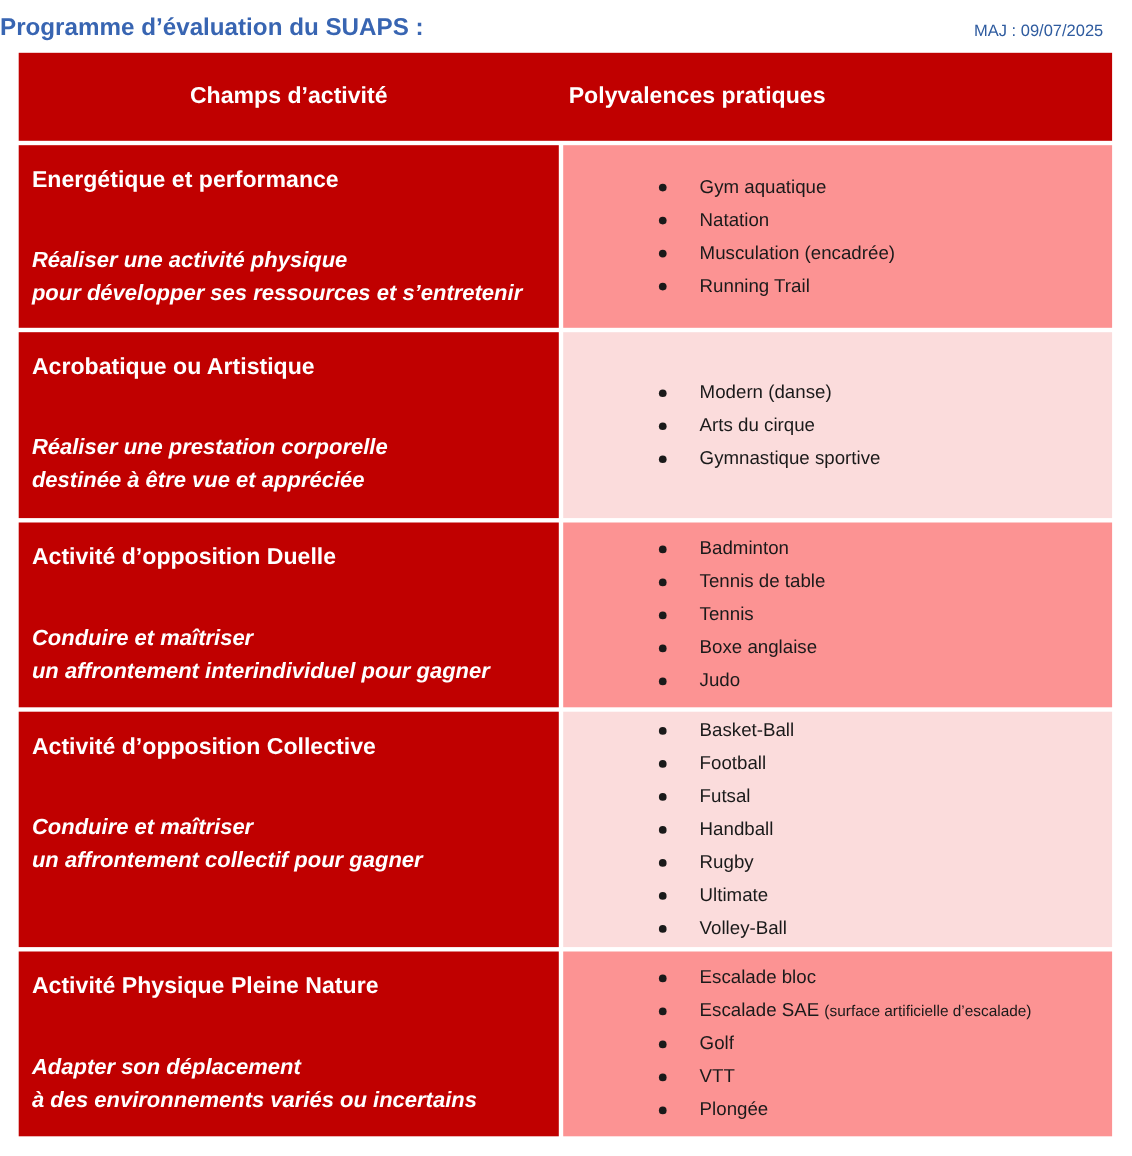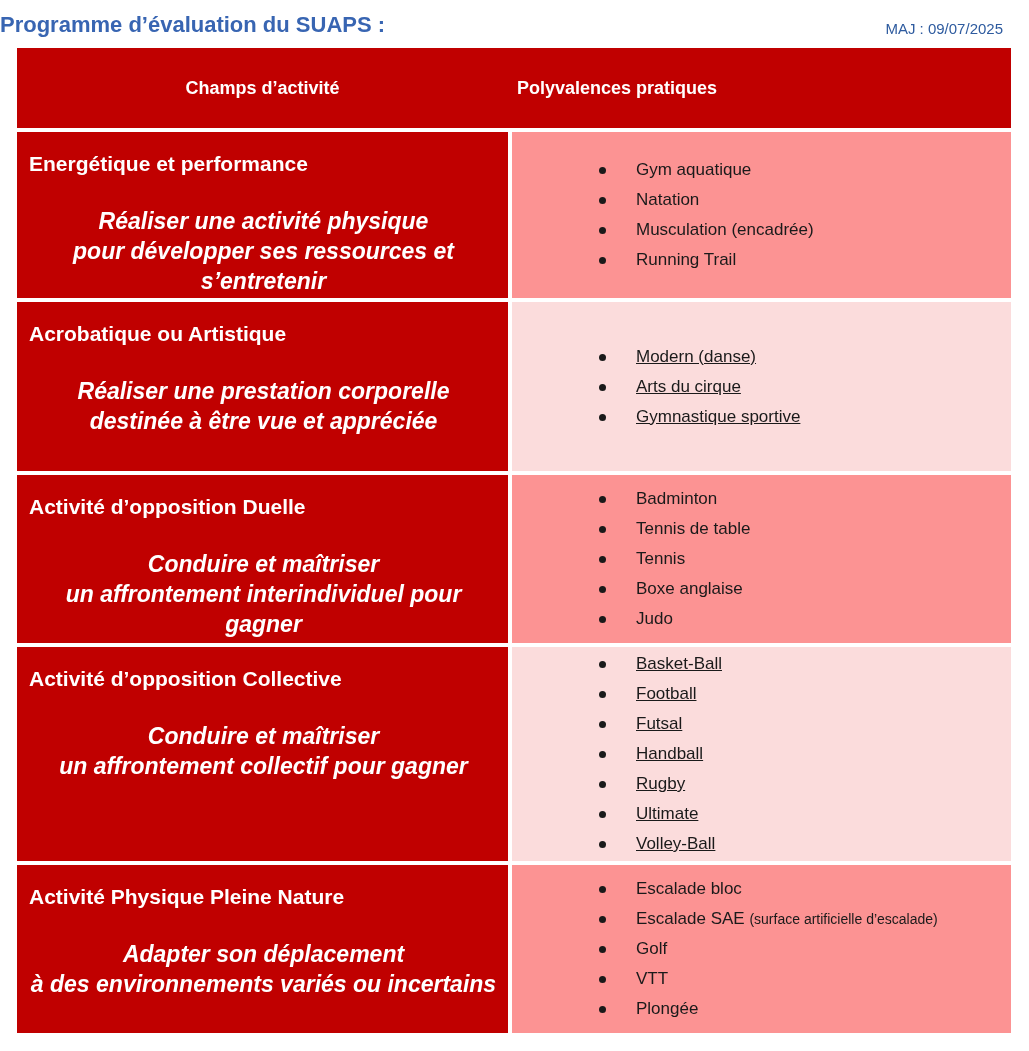--- a/index.html
+++ b/index.html
@@ -27,35 +27,35 @@
     font-size:15px;color:var(--maj-blue);
   }
   .table{
     margin-left:17px;width:994px;
     display:grid;grid-template-columns:491px 1fr;gap:4px;
     background:#ffffff;
   }
   .header-cell{
     grid-column:1 / 3;height:80px;background:var(--dark-red);
     display:flex;align-items:center;color:#ffffff;
-    font-size:18px;font-weight:bold;
+    font-size:21px;font-weight:bold;
   }
   .hdr-left{width:491px;text-align:center;}
   .hdr-right{padding-left:9px;}
   .champ-cell{
     background:var(--dark-red);color:#ffffff;
     padding:18px 10px 0 12px;
   }
   .champ-title{font-size:21px;font-weight:bold;line-height:28px;}
-  .champ-desc{margin-top:28px;font-size:23px;font-weight:bold;font-style:italic;line-height:30px;text-align:center;}
+  .champ-desc{margin-top:44px;font-size:20px;font-weight:bold;font-style:italic;line-height:30px;}
   .poly-cell{
     display:flex;flex-direction:column;justify-content:center;
   }
   .poly-cell.salmon{background:var(--salmon);}
-  .poly-cell.rose{background:var(--rose);text-decoration:underline;}
+  .poly-cell.rose{background:var(--rose);}
   .poly-cell ul{list-style:none;}
   .poly-cell li{
     position:relative;padding-left:86px;
     font-size:17px;line-height:30px;color:var(--ink);margin-left:38px;
   }
   .poly-cell li::before{
     content:"";position:absolute;left:49px;top:12px;
     width:7px;height:7px;border-radius:50%;background:var(--ink);
   }
   .activity-note{font-size:14px;}

